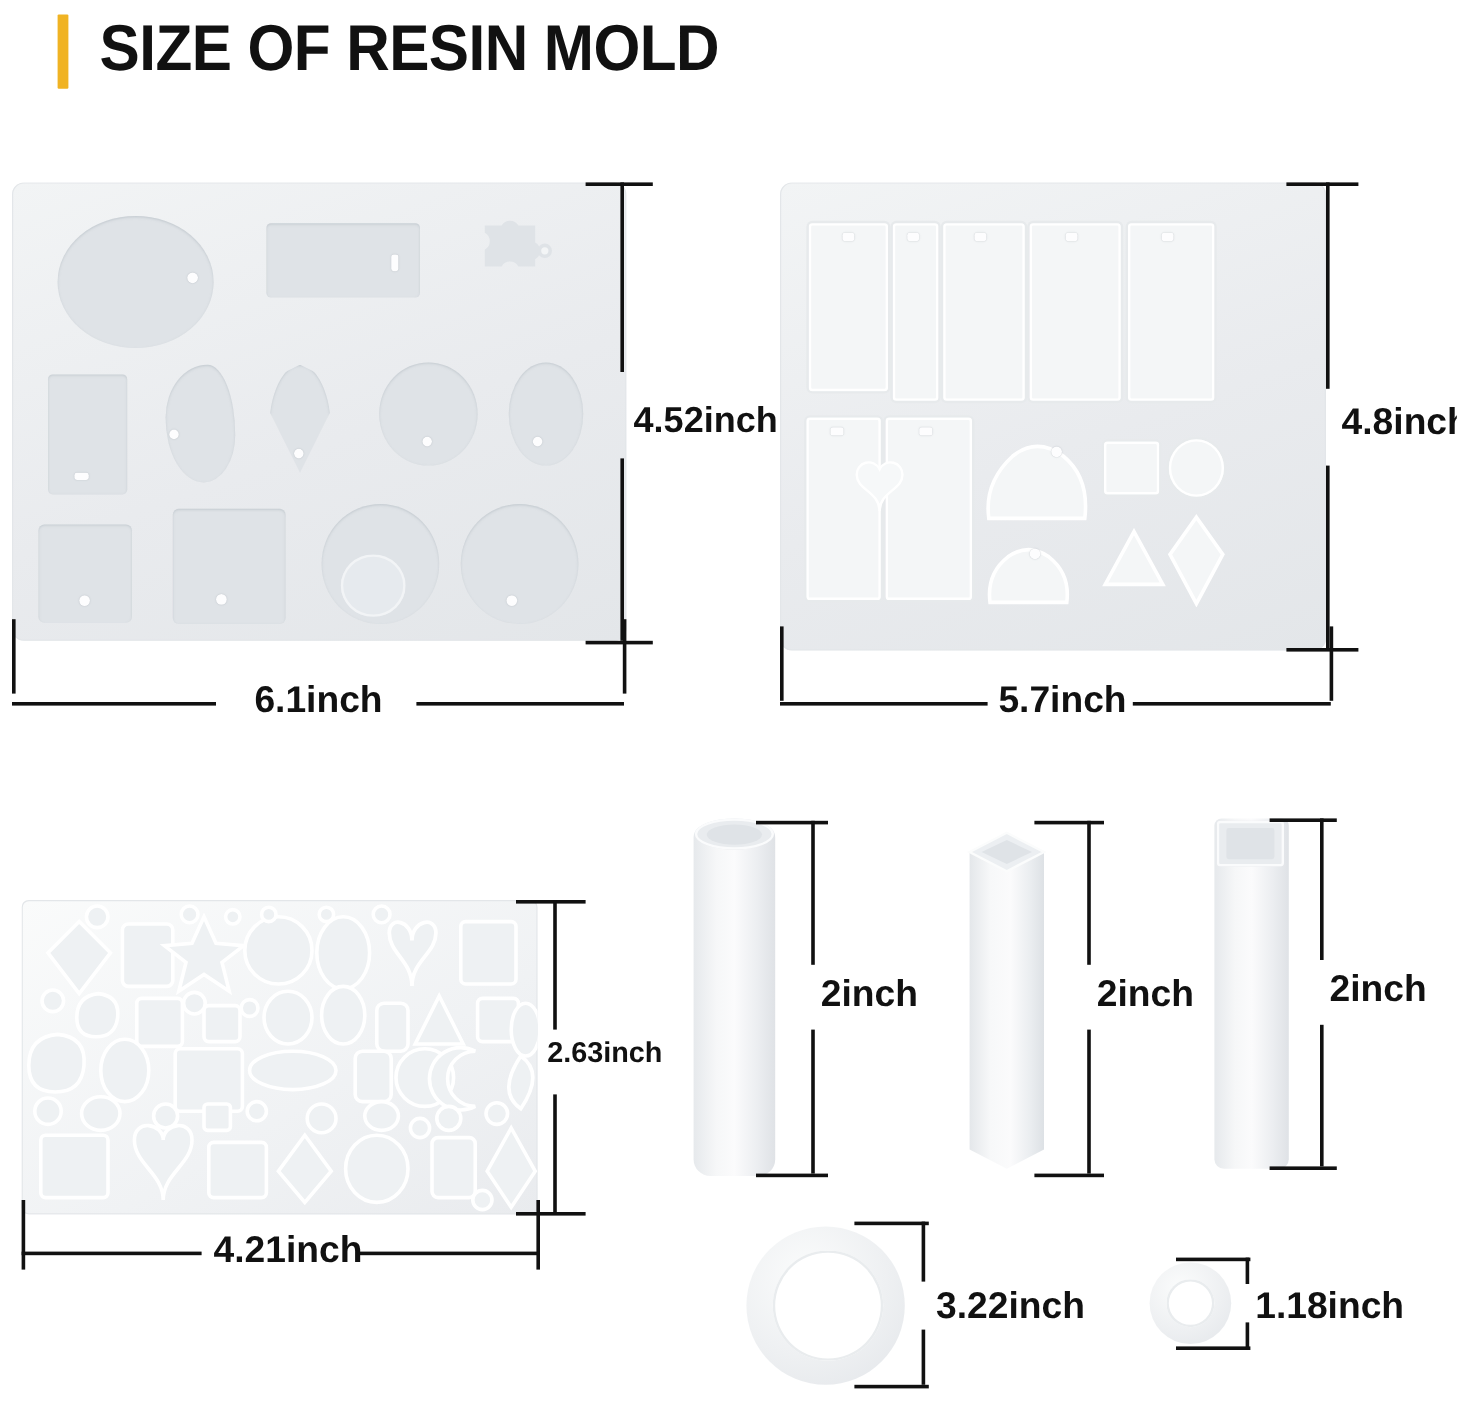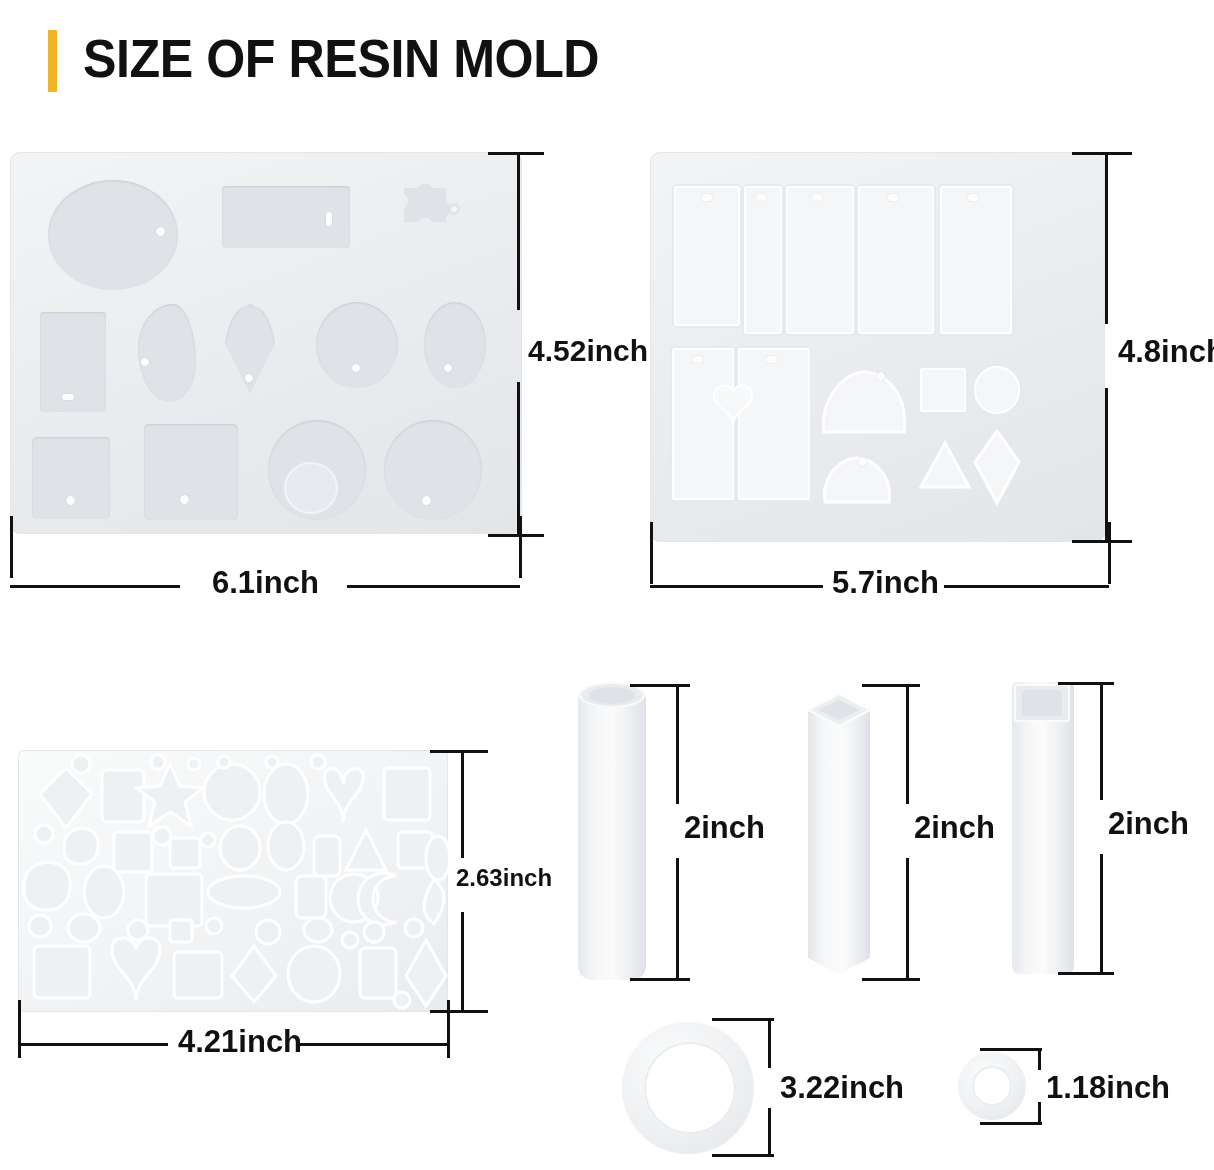--- a/index.html
+++ b/index.html
@@ -1,21 +1,21 @@
 <!DOCTYPE html>
 <html><head>
 <meta charset="utf-8">
 <style>
   html,body{margin:0;padding:0;background:#ffffff;}
   body{width:1214px;height:1170px;position:relative;
        font-family:"Liberation Sans","DejaVu Sans",sans-serif;
        -webkit-font-smoothing:antialiased;overflow:hidden;}
 
   
-  #header{position:absolute;left:0;top:0;width:1214px;height:110px;margin-top:18px;}
+  #header{position:absolute;left:0;top:0;width:1214px;height:110px;}
   #accent-bar{position:absolute;left:48px;top:12px;width:9px;height:62px;background:#f0b323;border-radius:1px;}
   #page-title{position:absolute;left:83px;top:9px;font-size:54px;line-height:62px;
     font-weight:bold;color:#111111;letter-spacing:-0.5px;
     transform:scaleX(.93);transform-origin:left top;white-space:nowrap;}
 
   
   .dim-label{position:absolute;font-weight:bold;color:#111;white-space:nowrap;}
   .h-rule{position:absolute;background:#111;height:3px;}
   .v-rule{position:absolute;background:#111;width:3px;}
   .tick-v{position:absolute;background:#111;width:3px;}

